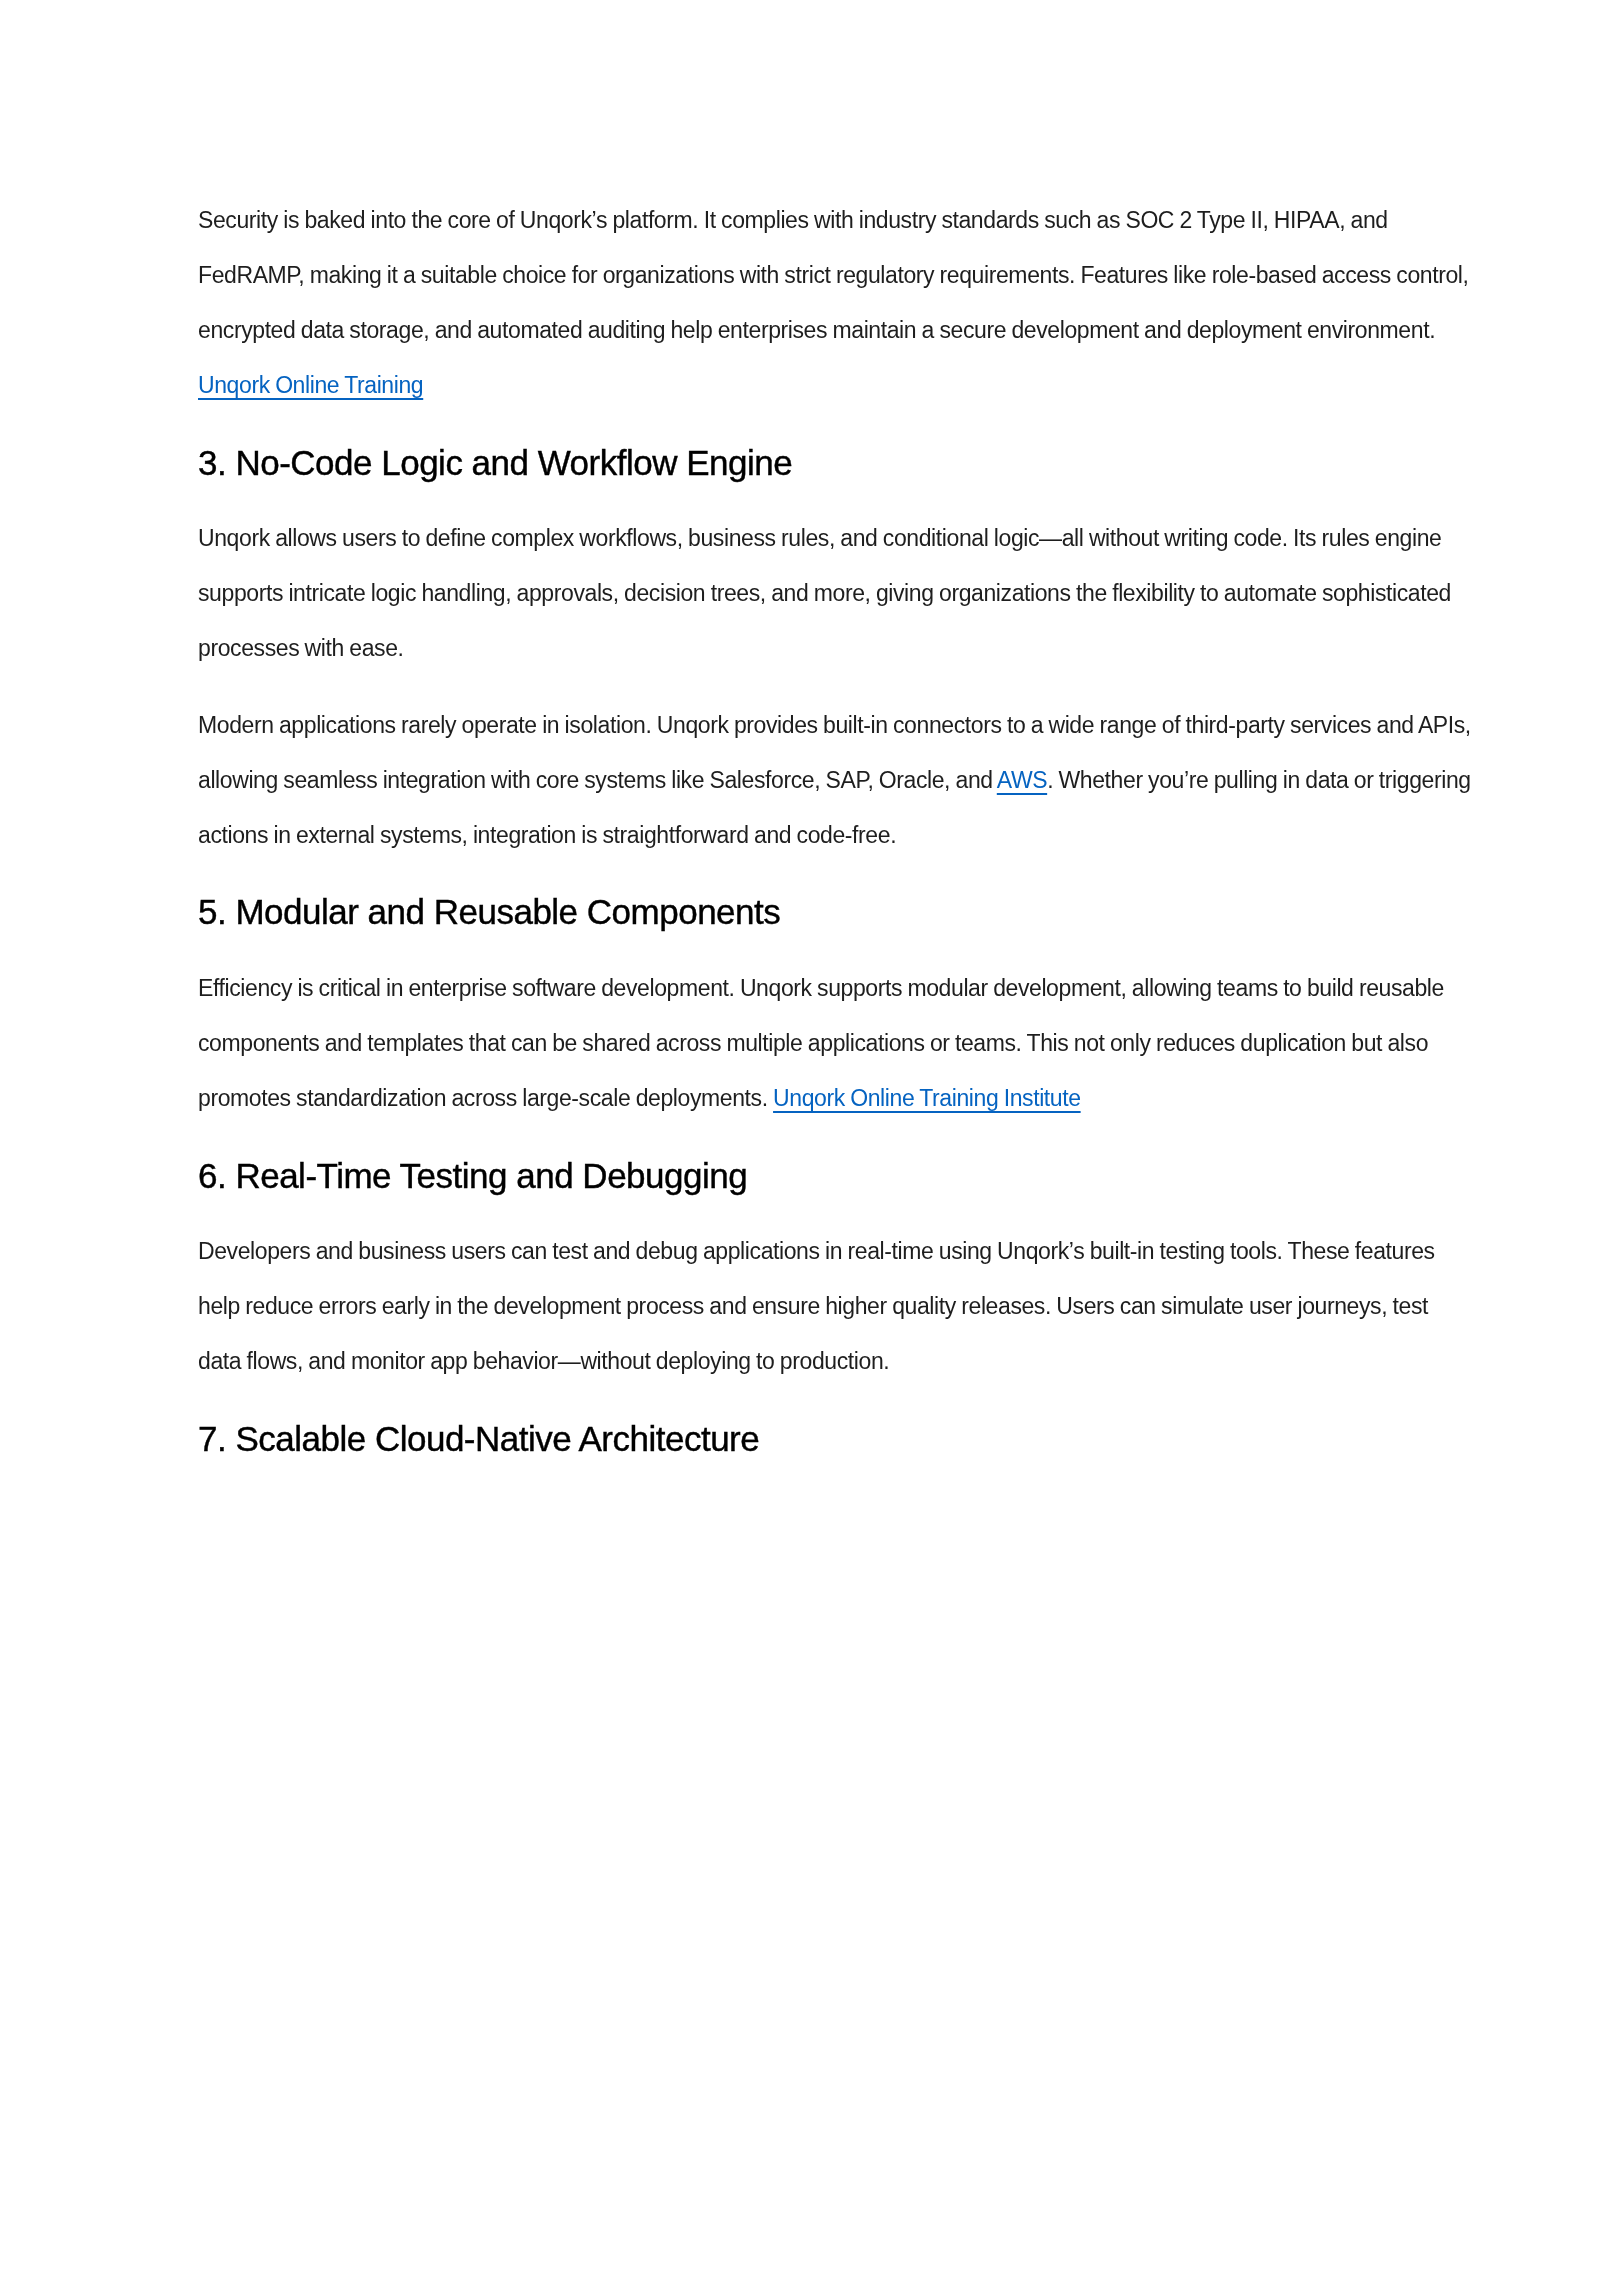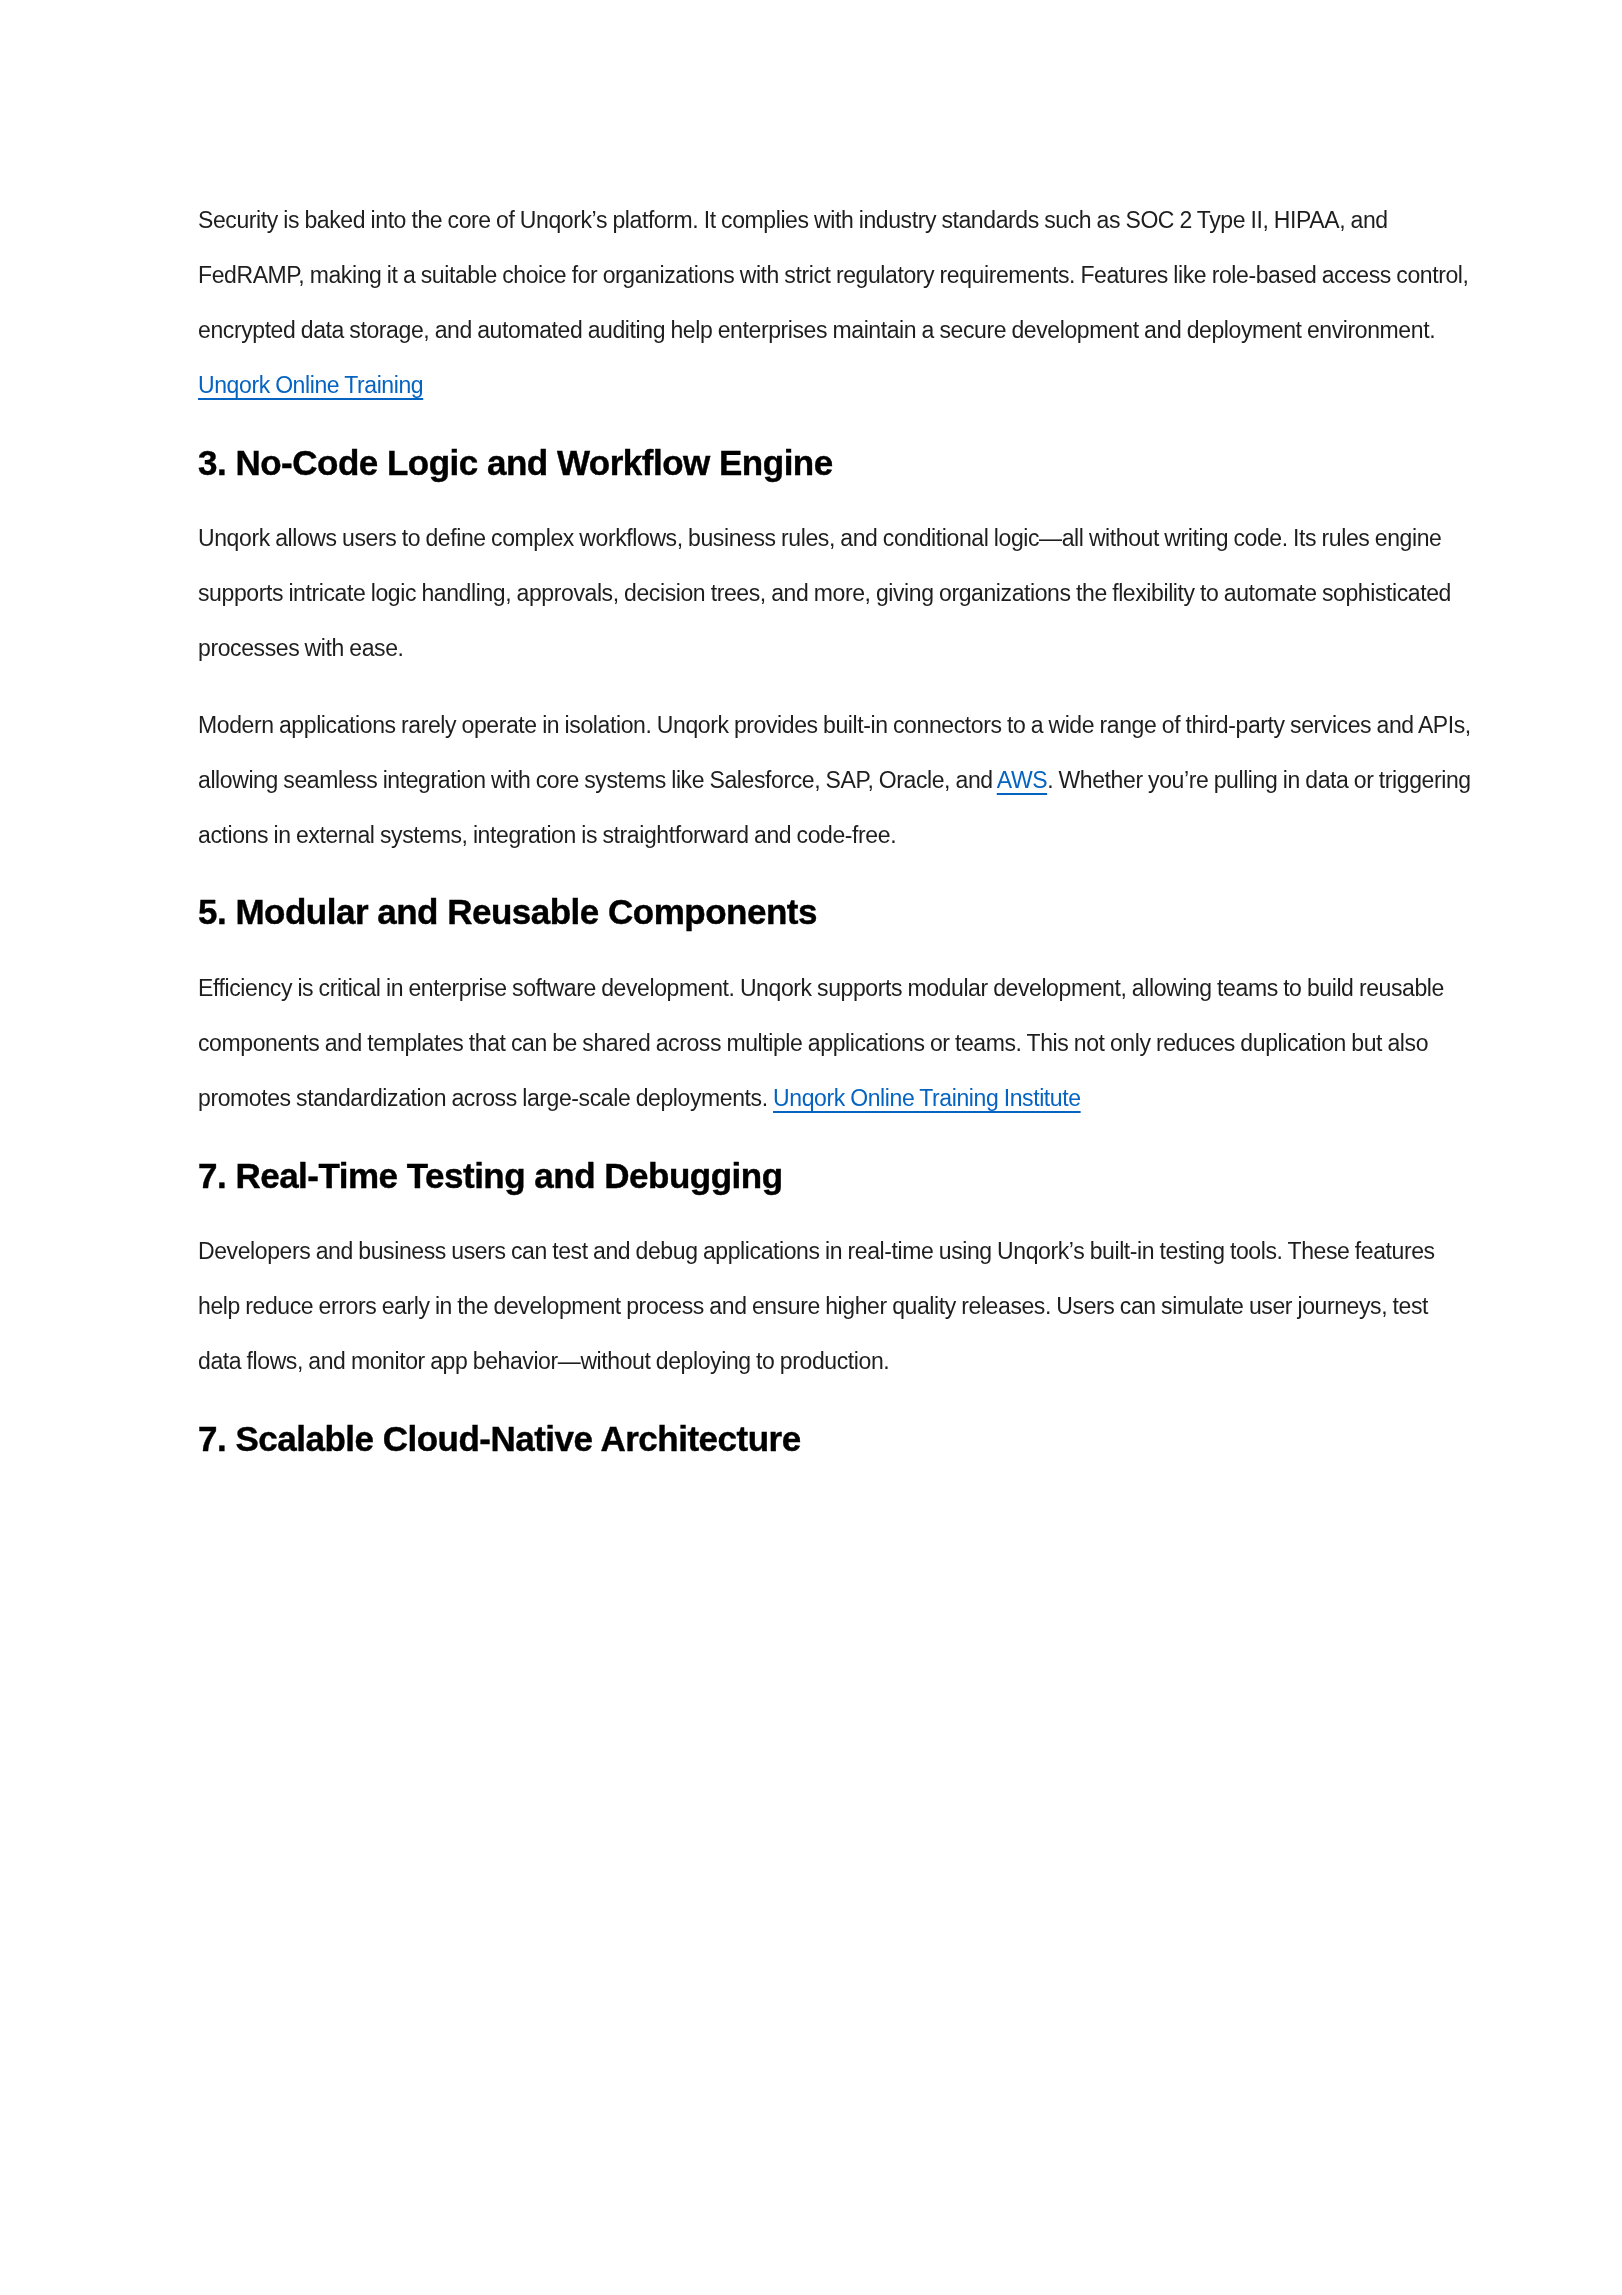--- a/index.html
+++ b/index.html
@@ -17,21 +17,21 @@
     line-height: 55px;
     margin: 0 0 21.6px 0;
     letter-spacing: -0.4px;
     word-spacing: -0.6px;
     color: #1e1e1e;
   }
   .heading {
     font-size: 35px;
     line-height: 55px;
     margin: 0 0 21.6px 0;
-    font-weight: bold;
+    font-weight: normal;
     letter-spacing: -0.5px;
     color: #000000;
     -webkit-text-stroke: 0.4px #000;
   }
   a.link {
     color: #0563c1;
     text-decoration-thickness: 1.9px;
     text-underline-offset: 5px;
   }
 </style>
@@ -43,19 +43,19 @@
   <p class="para"><span>Security is baked into the core of Unqork’s platform. It complies with industry standards such as SOC 2 Type II, HIPAA, and FedRAMP, making it a suitable choice for organizations with strict regulatory requirements. Features like role-based access control, encrypted data storage, and automated auditing help enterprises maintain a secure development and deployment environment.</span><br><a class="link" href="#">Unqork Online Training</a></p>
 
   <h2 class="heading">3. No-Code Logic and Workflow Engine</h2>
   <p class="para">Unqork allows users to define complex workflows, business rules, and conditional logic—all without writing code. Its rules engine supports intricate logic handling, approvals, decision trees, and more, giving organizations the flexibility to automate sophisticated processes with ease.</p>
 
   <p class="para"><span>Modern applications rarely operate in isolation. Unqork provides built-in connectors to a wide range of third-party services and APIs, allowing seamless integration with core systems like Salesforce, SAP, Oracle, and </span><a class="link" href="#">AWS</a><span>. Whether you’re pulling in data or triggering actions in external systems, integration is straightforward and code-free.</span></p>
 
   <h2 class="heading">5. Modular and Reusable Components</h2>
   <p class="para"><span>Efficiency is critical in enterprise software development. Unqork supports modular development, allowing teams to build reusable components and templates that can be shared across multiple applications or teams. This not only reduces duplication but also promotes standardization across large-scale deployments. </span><a class="link" href="#">Unqork Online Training Institute</a></p>
 
-  <h2 class="heading">7. Real-Time Testing and Debugging</h2>
+  <h2 class="heading">6. Real-Time Testing and Debugging</h2>
   <p class="para">Developers and business users can test and debug applications in real-time using Unqork’s built-in testing tools. These features help reduce errors early in the development process and ensure higher quality releases. Users can simulate user journeys, test data flows, and monitor app behavior—without deploying to production.</p>
 
   <h2 class="heading">7. Scalable Cloud-Native Architecture</h2>
 
 </div>
 
 
 </body></html>

